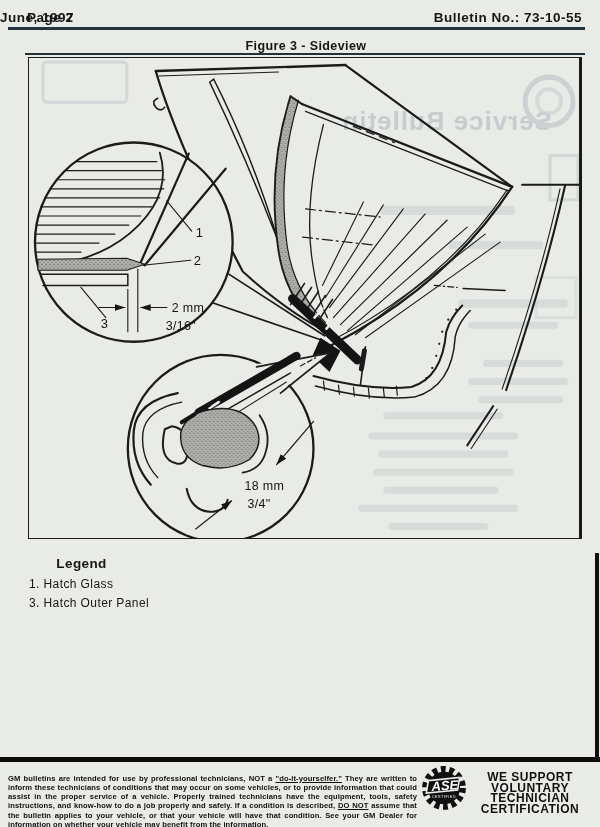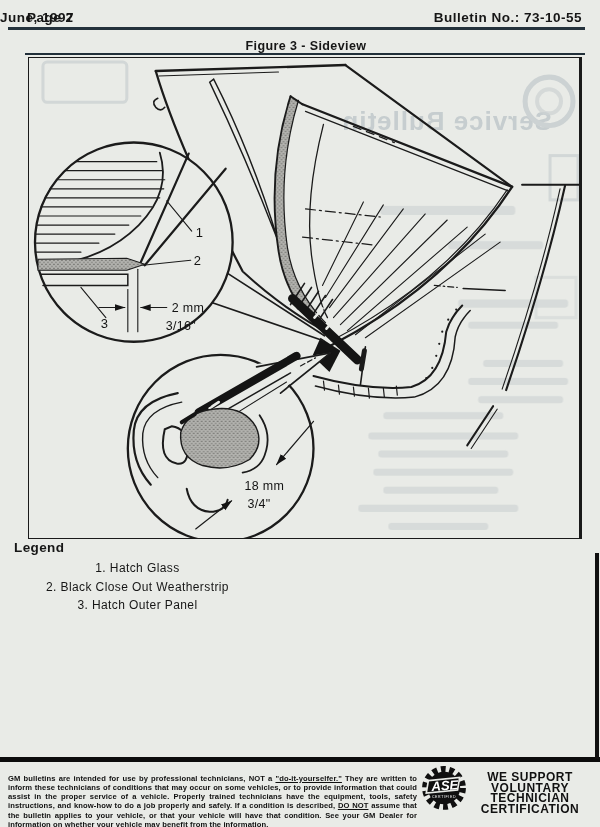--- a/index.html
+++ b/index.html
@@ -8,22 +8,22 @@
   .hdr-left{position:absolute;top:10px;left:27px;font-size:13.5px;font-weight:bold;letter-spacing:.5px;}
   .hdr-center{position:absolute;top:10px;left:0;width:600px;text-align:left;font-size:13.5px;font-weight:bold;letter-spacing:.5px;}
   .hdr-right{position:absolute;top:10px;right:18px;font-size:13.5px;font-weight:bold;letter-spacing:.5px;margin-left:17px;}
   .hdr-rule{position:absolute;top:27px;left:8px;width:577px;height:3px;background:#24323c;}
   .fig-title{position:absolute;top:39px;left:28px;width:556px;text-align:center;font-size:12.5px;font-weight:bold;letter-spacing:.4px;}
   .fig-title-rule{position:absolute;top:53px;left:25px;width:560px;height:1.6px;background:#22303a;}
   .fig-box{position:absolute;left:28px;top:57px;width:554px;height:482px;box-sizing:border-box;
            border:1.6px solid #1a1a1a;border-right-width:3px;background:#e9ebe7;}
   .fig-box svg{position:absolute;left:0;top:0;width:100%;height:100%;}
   .legend{position:absolute;left:14px;top:540px;}
-  .legend-title{font-size:13.5px;font-weight:bold;letter-spacing:.4px;margin:0 0 4px 0;}
-  .legend-item{font-size:12px;letter-spacing:.4px;line-height:18.5px;margin-left:32px;text-align:center;}
+  .legend-title{font-size:13.5px;font-weight:bold;letter-spacing:.4px;margin:16px 0 4px 0;text-align:center;}
+  .legend-item{font-size:12px;letter-spacing:.4px;line-height:18.5px;margin-left:15px;}
   .bottom-rule{position:absolute;left:0;top:757px;width:600px;height:4.5px;background:#0c0c0c;}
   .right-edge{position:absolute;left:595px;top:553px;width:4px;height:206px;background:#101010;}
   .disclaimer{position:absolute;left:8px;top:766px;width:409px;font-size:7.6px;font-weight:bold;
               line-height:1.22;text-align:justify;letter-spacing:.1px;color:#101010;}
   .disclaimer .u{text-decoration:underline;}
   .ase{position:absolute;left:420px;top:765px;width:48px;height:48px;}
   .support{position:absolute;left:461px;top:772px;width:138px;text-align:center;
            font-size:12px;font-weight:bold;letter-spacing:.5px;line-height:10.5px;color:#111;}
   .sv-label{font-size:13px;fill:#141414;}
   .sv-dim{font-size:12.5px;fill:#141414;letter-spacing:.3px;}
@@ -236,21 +236,20 @@
           <text class="sv-dim" x="216" y="429">18 mm</text>
           <text class="sv-dim" x="219" y="447">3/4"</text>
         </g>
       </g>
     </svg>
   </div>
 
   <div class="legend">
     <div class="legend-title">Legend</div>
     <div class="legend-item">1. Hatch Glass</div>
-    <div class="legend-item">2. Black Close Out Weatherstrip</div>
     <div class="legend-item">3. Hatch Outer Panel</div>
   </div>
 
   <div class="bottom-rule"></div>
   <div class="right-edge"></div>
 
   <p class="disclaimer"><span>GM bulletins are intended for use by professional technicians, NOT a </span><span class="u">"do-it-yourselfer."</span><span> They are written to inform these technicians of conditions that may occur on some vehicles, or to provide information that could assist in the proper service of a vehicle. Properly trained technicians have the equipment, tools, safety instructions, and know-how to do a job properly and safely. If a condition is described, </span><span class="u">DO NOT</span><span> assume that the bulletin applies to your vehicle, or that your vehicle will have that condition. See your GM Dealer for information on whether your vehicle may benefit from the information.</span></p>
 
   <div class="ase">
     <svg viewBox="0 0 46 46">

